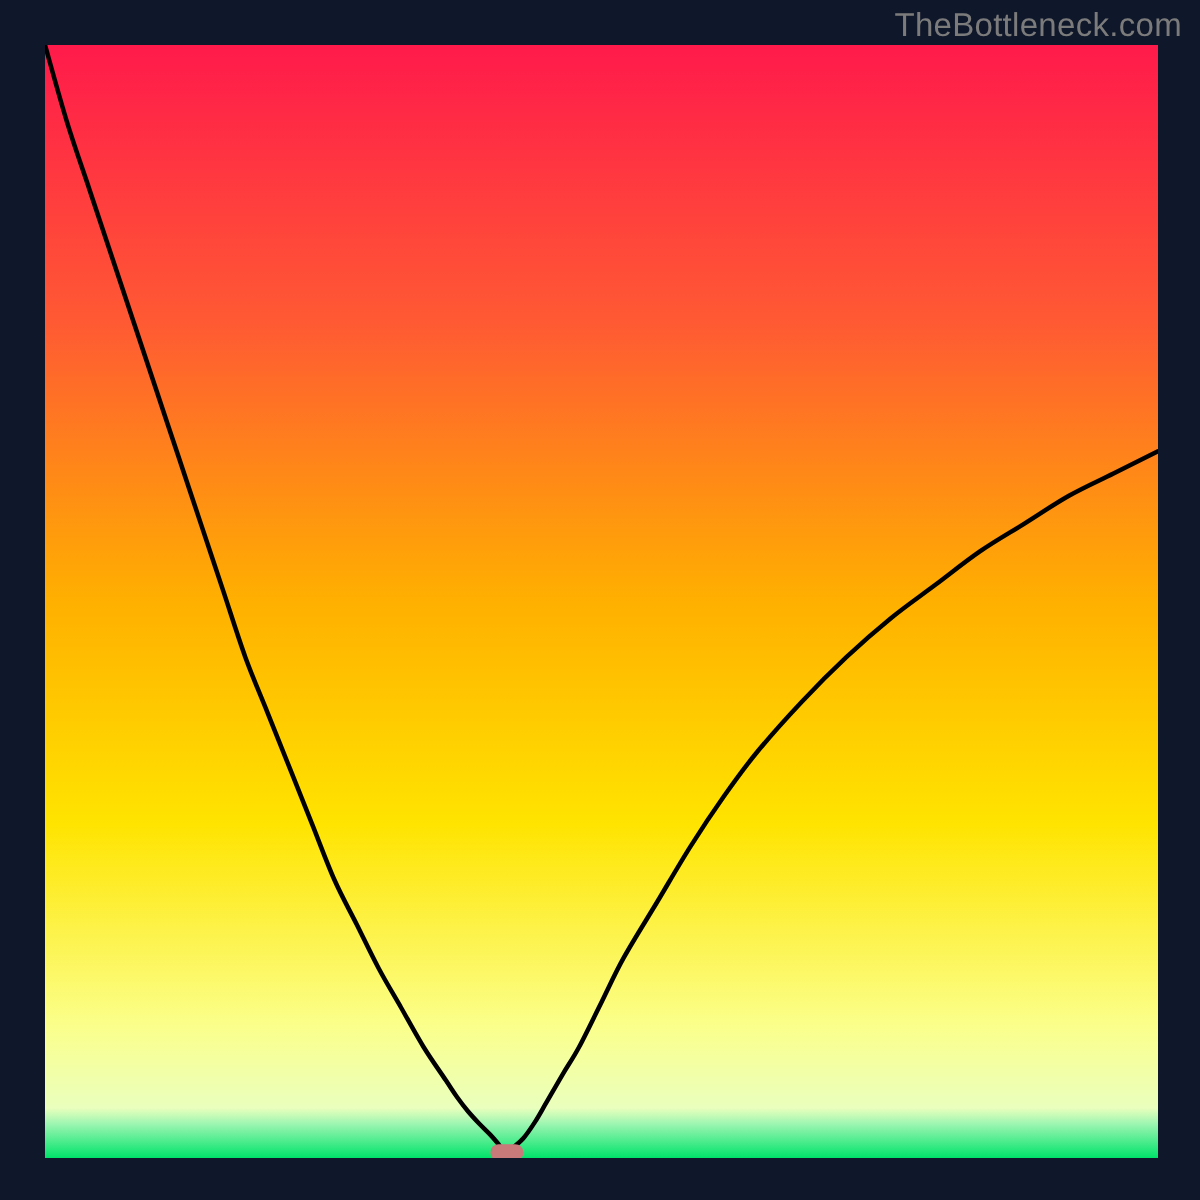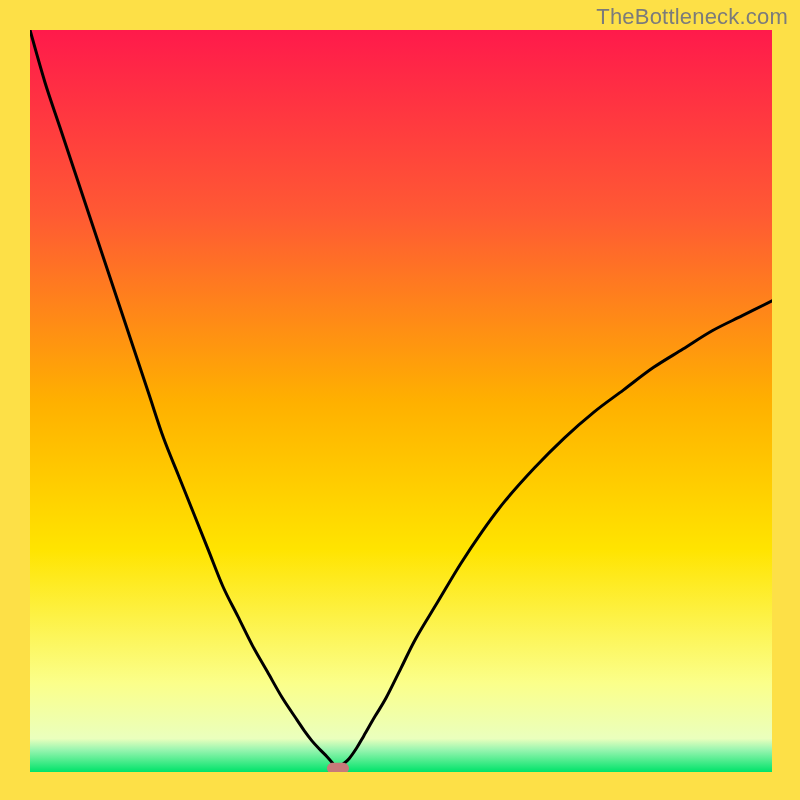--- a/index.html
+++ b/index.html
@@ -6,21 +6,21 @@
     margin: 0;
     padding: 0;
     width: 800px;
     height: 800px;
     overflow: hidden;
     font-family: Arial, Helvetica, sans-serif;
   }
   .frame {
     width: 800px;
     height: 800px;
-    background: #fde047;
+    background: #0f172a;
     position: relative;
   }
   .watermark {
     position: absolute;
     top: 4px;
     right: 12px;
     color: #7b7b7b;
     font-size: 22px;
     font-weight: 500;
     z-index: 10;

